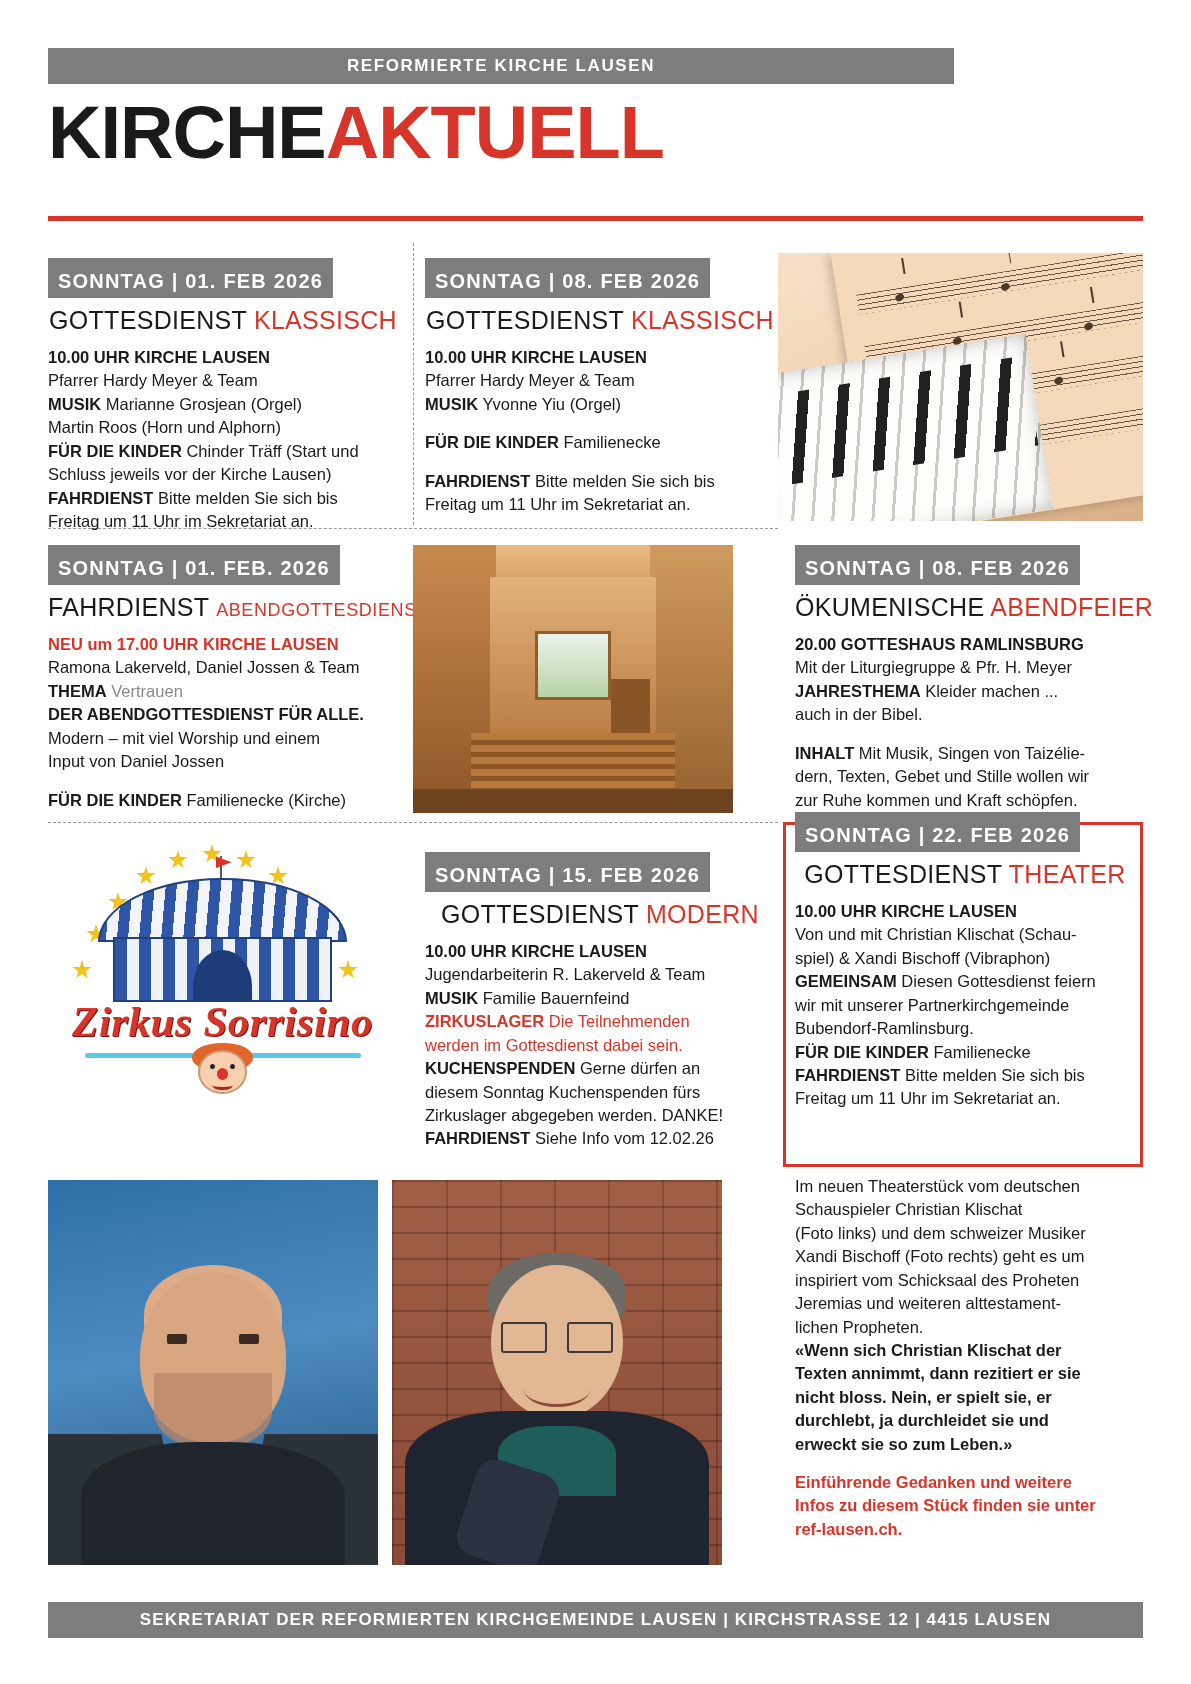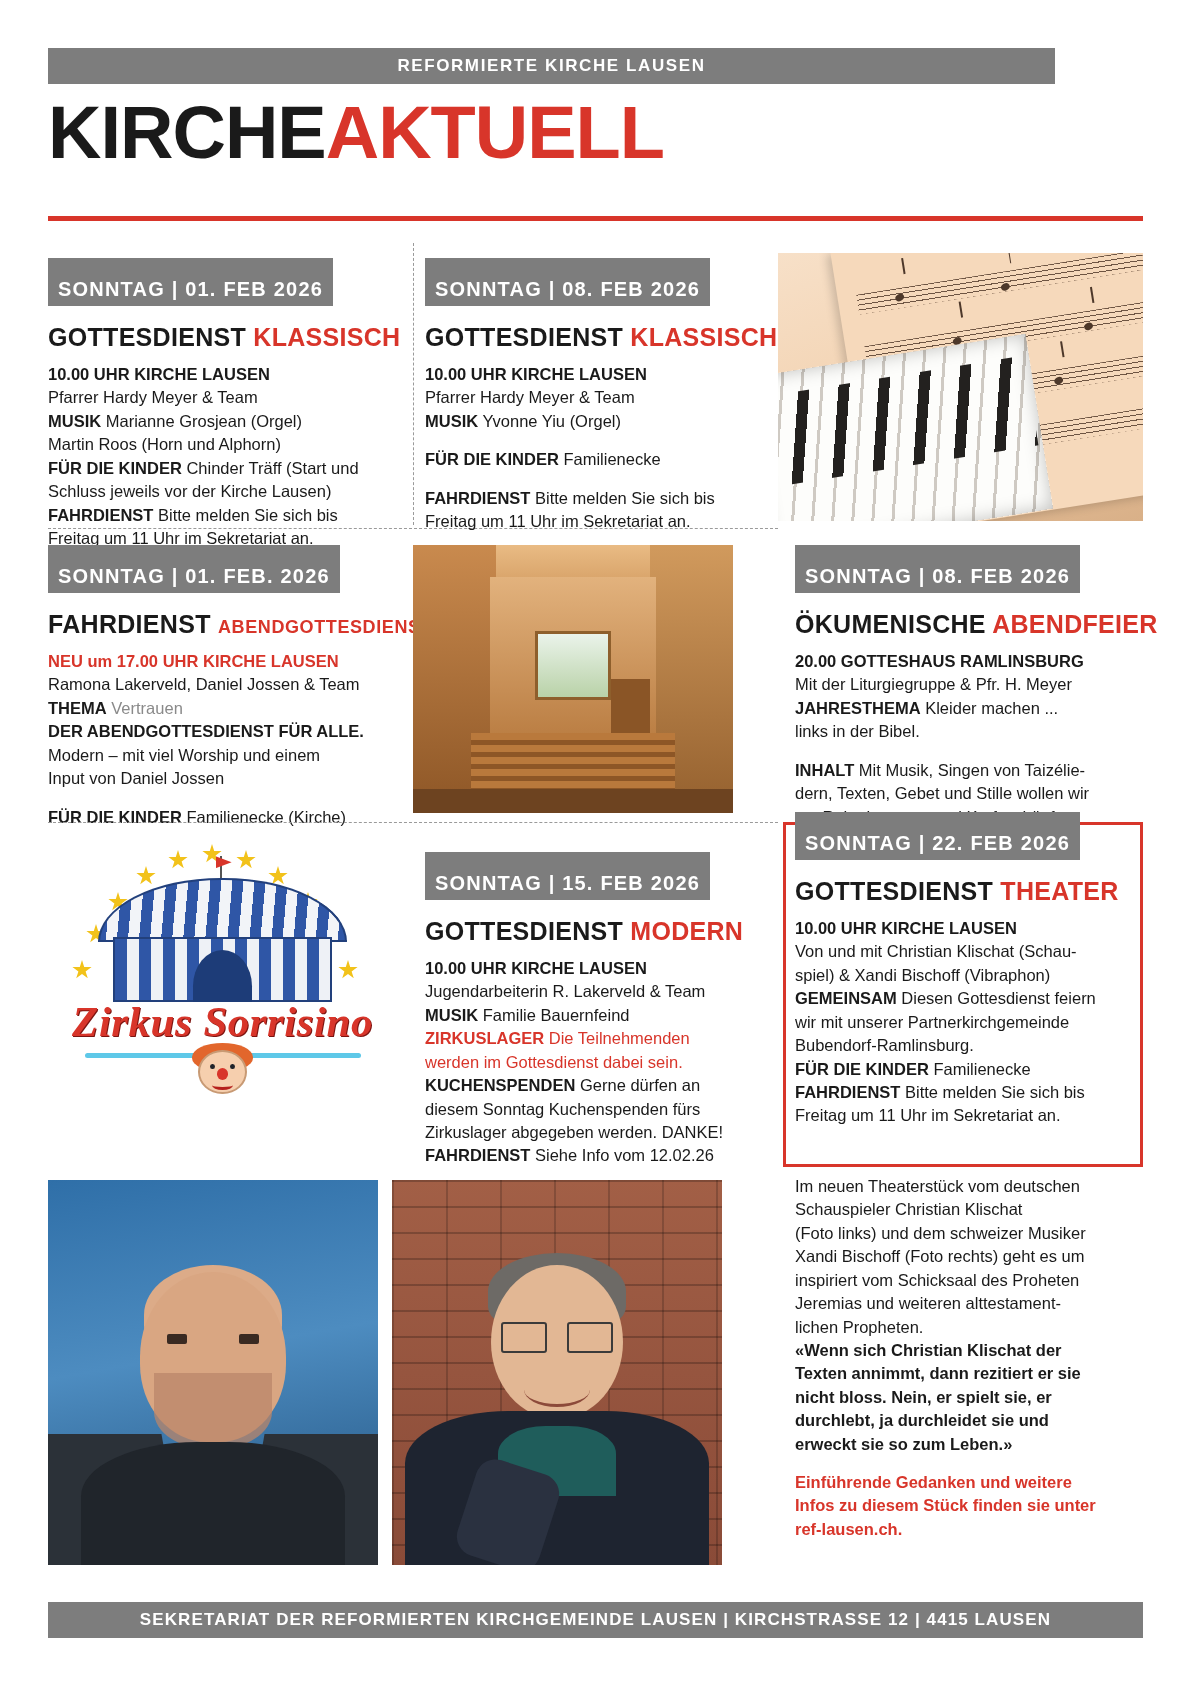--- a/index.html
+++ b/index.html
@@ -14,21 +14,21 @@
     width: 1191px;
     height: 1684px;
     background: #fff;
     padding: 0;
   }
 
   
   .topbar {
     position: absolute;
     left: 48px; top: 48px;
-    width: 1007px; height: 36px;
+    width: 906px; height: 36px;
     background: #7d7d7d;
     color: #fff;
     display: flex; align-items: center; justify-content: center;
     font-weight: bold;
     font-size: 17px;
     letter-spacing: 1.6px;
   }
   .masthead {
     position: absolute;
     left: 48px; top: 96px;
@@ -46,30 +46,31 @@
     background: #d8352a;
   }
 
   
   .datebar {
     background: #7d7d7d;
     color: #fff;
     font-weight: bold;
     font-size: 20px;
     letter-spacing: 1.2px;
-    padding: 20px 10px 5px 10px;
+    padding: 12px 10px 5px 10px;
     display: inline-block;
     white-space: nowrap;
   }
   .title {
     font-size: 25px;
-    font-weight: bold;
+    font-weight: normal;
     letter-spacing: 0.3px;
-    margin-top: 17px;
+    margin-top: 8px;
     white-space: nowrap;
+    text-align: center;
   }
   .title .dark { color: #1a1a1a; }
   .title .red { color: #d8352a; }
   .title .redsm { color: #d8352a; font-size: 18px; letter-spacing: 0.6px; }
   .body {
     margin-top: 11px;
     font-size: 16.5px;
     line-height: 1.42;
     color: #1a1a1a;
   }
@@ -422,21 +423,21 @@
   <div class="cell" style="left:795px; top:545px; width:350px;">
     <div class="datebar">SONNTAG  |  08. FEB 2026</div>
     <div class="title">
       <span class="dark">ÖKUMENISCHE</span>
       <span class="red">ABENDFEIER</span>
     </div>
     <div class="body">
       <p><b>20.00 GOTTESHAUS RAMLINSBURG</b></p>
       <p><span>Mit der Liturgiegruppe &amp; Pfr. H. Meyer</span></p>
       <p><b>JAHRESTHEMA</b> <span>Kleider machen ...</span></p>
-      <p><span>links in der Bibel.</span></p>
+      <p><span>auch in der Bibel.</span></p>
       <div class="spacer"></div>
       <p><b>INHALT</b> <span>Mit Musik, Singen von Taizélie-</span></p>
       <p><span>dern, Texten, Gebet und Stille wollen wir</span></p>
       <p><span>zur Ruhe kommen und Kraft schöpfen.</span></p>
     </div>
   </div>
 
   <div class="dash-h" style="left:48px; top:822px; width:730px;"></div>
   <div class="dash-v" style="left:413px; top:818px; height:0;"></div>
 

